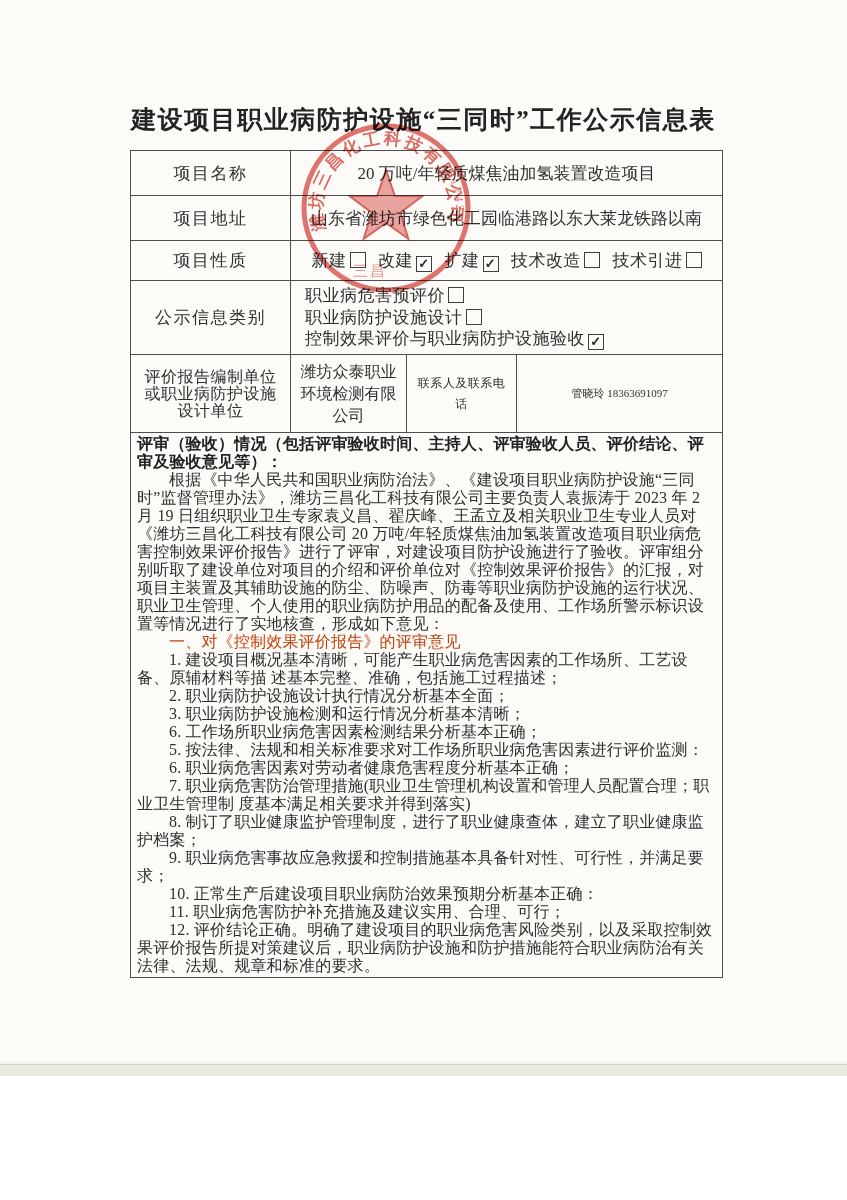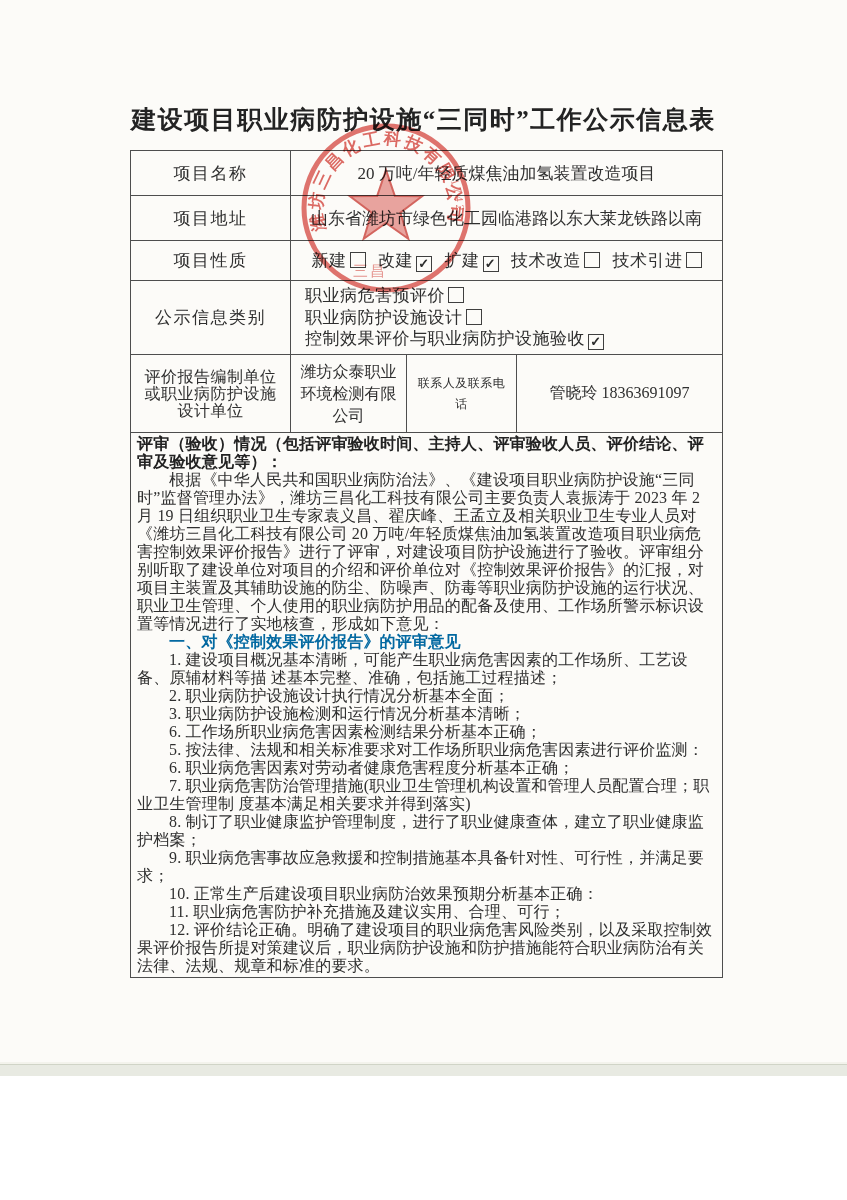--- a/index.html
+++ b/index.html
@@ -32,21 +32,21 @@
     vertical-align:middle;
   }
   .lbl{
     text-align:center;
     letter-spacing:1.5px;
   }
   .val{ text-align:center;margin-left:44px; }
   .small-lbl{ text-align:center; font-size:12px; letter-spacing:0.5px; line-height:21px;}
   .unit-lbl{ font-size:16px; line-height:17px; padding:4px 3px; }
   .unit-val{ font-size:16px; line-height:22px; text-align:center;margin-top:32px;}
-  .contact-val{ font-size:16px; text-align:center; letter-spacing:0; }
+  .contact-val{ font-size:11px; text-align:center; letter-spacing:0; }
   
   .cb{
     display:inline-block;
     width:14px;height:14px;
     border:1.6px solid #3f3f3f;
     margin-left:3px;
     vertical-align:-2px;
     line-height:13px;
     font-size:13px;
     text-align:center;
@@ -70,21 +70,21 @@
   .review{
     font-size:16px;
     line-height:18px;
     letter-spacing:0.2px;
   }
   .review-heading{
     font-weight:700;
     color:#222;
   }
   .para{ margin:0; text-indent:2em; }
-  .para.bold{ font-weight:700; color:#0369a1; }
+  .para.bold{ font-weight:400; color:#c2410c; }
   
   .seal{
     position:absolute;
     top:118px;left:296px;
     width:180px;height:180px;
     mix-blend-mode:multiply;
     opacity:0.88;
     filter:blur(0.3px);
     pointer-events:none;
   }

